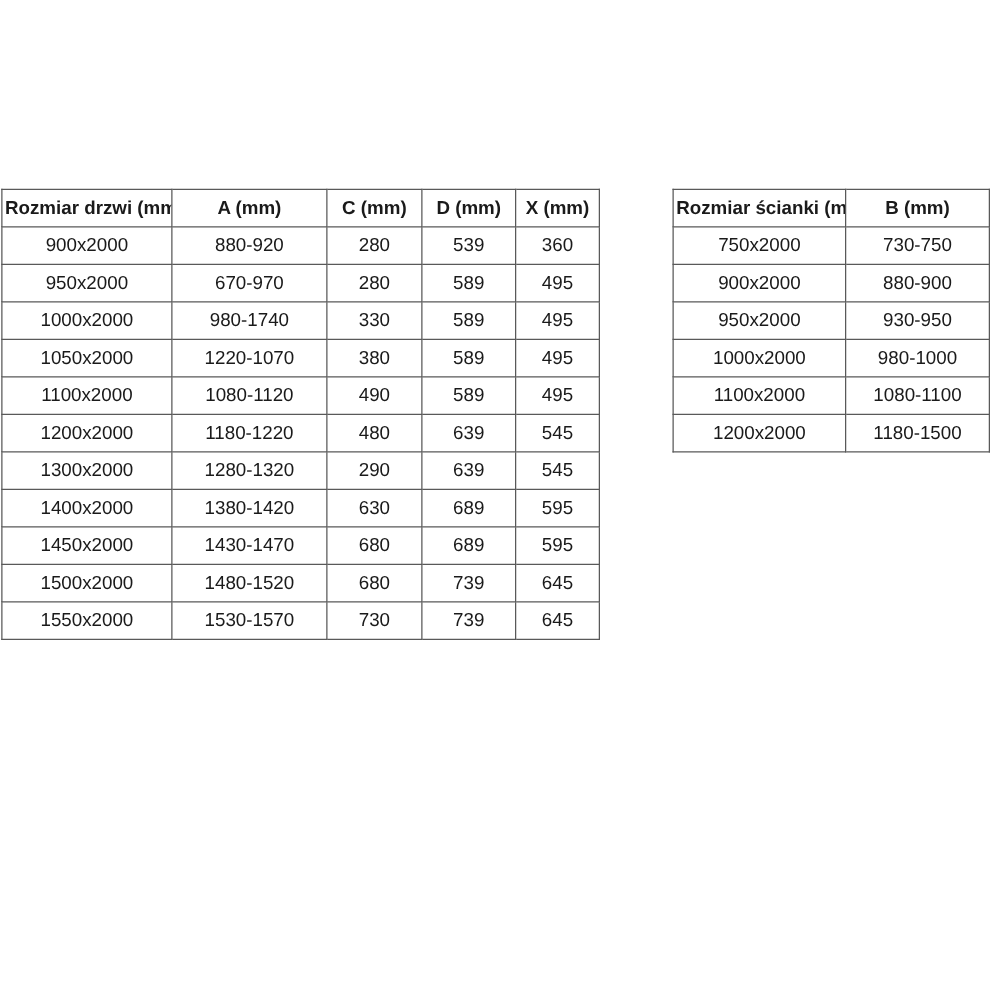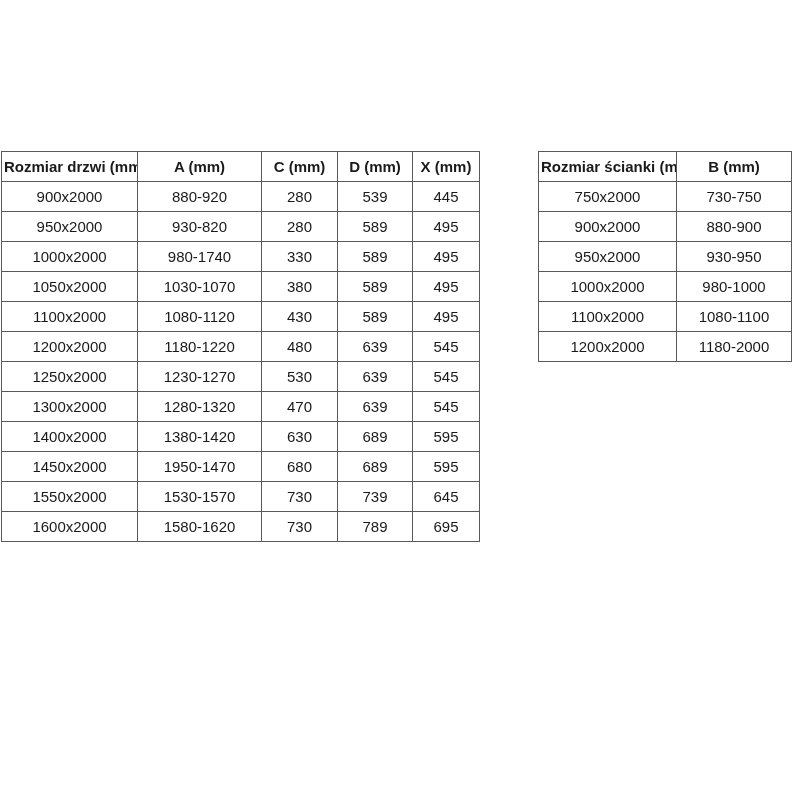--- a/index.html
+++ b/index.html
@@ -66,98 +66,91 @@
           <th>D (mm)</th>
           <th>X (mm)</th>
         </tr>
     </thead>
     <tbody>
         <tr>
           <td>900x2000</td>
           <td>880-920</td>
           <td>280</td>
           <td>539</td>
-          <td>445</td>
+          <td>360</td>
         </tr>
         <tr>
           <td>950x2000</td>
-          <td>930-820</td>
+          <td>670-970</td>
           <td>280</td>
           <td>589</td>
           <td>495</td>
         </tr>
         <tr>
           <td>1000x2000</td>
           <td>980-1740</td>
           <td>330</td>
           <td>589</td>
           <td>495</td>
         </tr>
         <tr>
           <td>1050x2000</td>
-          <td>1030-1070</td>
+          <td>1220-1070</td>
           <td>380</td>
           <td>589</td>
           <td>495</td>
         </tr>
         <tr>
           <td>1100x2000</td>
           <td>1080-1120</td>
-          <td>430</td>
+          <td>490</td>
           <td>589</td>
           <td>495</td>
         </tr>
         <tr>
           <td>1200x2000</td>
           <td>1180-1220</td>
           <td>480</td>
           <td>639</td>
           <td>545</td>
         </tr>
         <tr>
-          <td>1250x2000</td>
-          <td>1230-1270</td>
-          <td>530</td>
-          <td>639</td>
-          <td>545</td>
-        </tr>
-        <tr>
           <td>1300x2000</td>
           <td>1280-1320</td>
-          <td>470</td>
+          <td>290</td>
           <td>639</td>
           <td>545</td>
         </tr>
         <tr>
           <td>1400x2000</td>
           <td>1380-1420</td>
           <td>630</td>
           <td>689</td>
           <td>595</td>
         </tr>
         <tr>
           <td>1450x2000</td>
-          <td>1950-1470</td>
+          <td>1430-1470</td>
           <td>680</td>
           <td>689</td>
           <td>595</td>
+        </tr>
+        <tr>
+          <td>1500x2000</td>
+          <td>1480-1520</td>
+          <td>680</td>
+          <td>739</td>
+          <td>645</td>
         </tr>
         <tr>
           <td>1550x2000</td>
           <td>1530-1570</td>
           <td>730</td>
           <td>739</td>
           <td>645</td>
-        </tr>
-        <tr>
-          <td>1600x2000</td>
-          <td>1580-1620</td>
-          <td>730</td>
-          <td>789</td>
-          <td>695</td>
         </tr>
       </tbody>
   </table>
 
   <table class="spec-table right">
     <colgroup>
       <col style="width:138px">
       <col style="width:115px">
     </colgroup>
     <thead>
@@ -182,18 +175,18 @@
         <tr>
           <td>1000x2000</td>
           <td>980-1000</td>
         </tr>
         <tr>
           <td>1100x2000</td>
           <td>1080-1100</td>
         </tr>
         <tr>
           <td>1200x2000</td>
-          <td>1180-2000</td>
+          <td>1180-1500</td>
         </tr>
       </tbody>
   </table>
 
 </div>
 
 </body></html>

